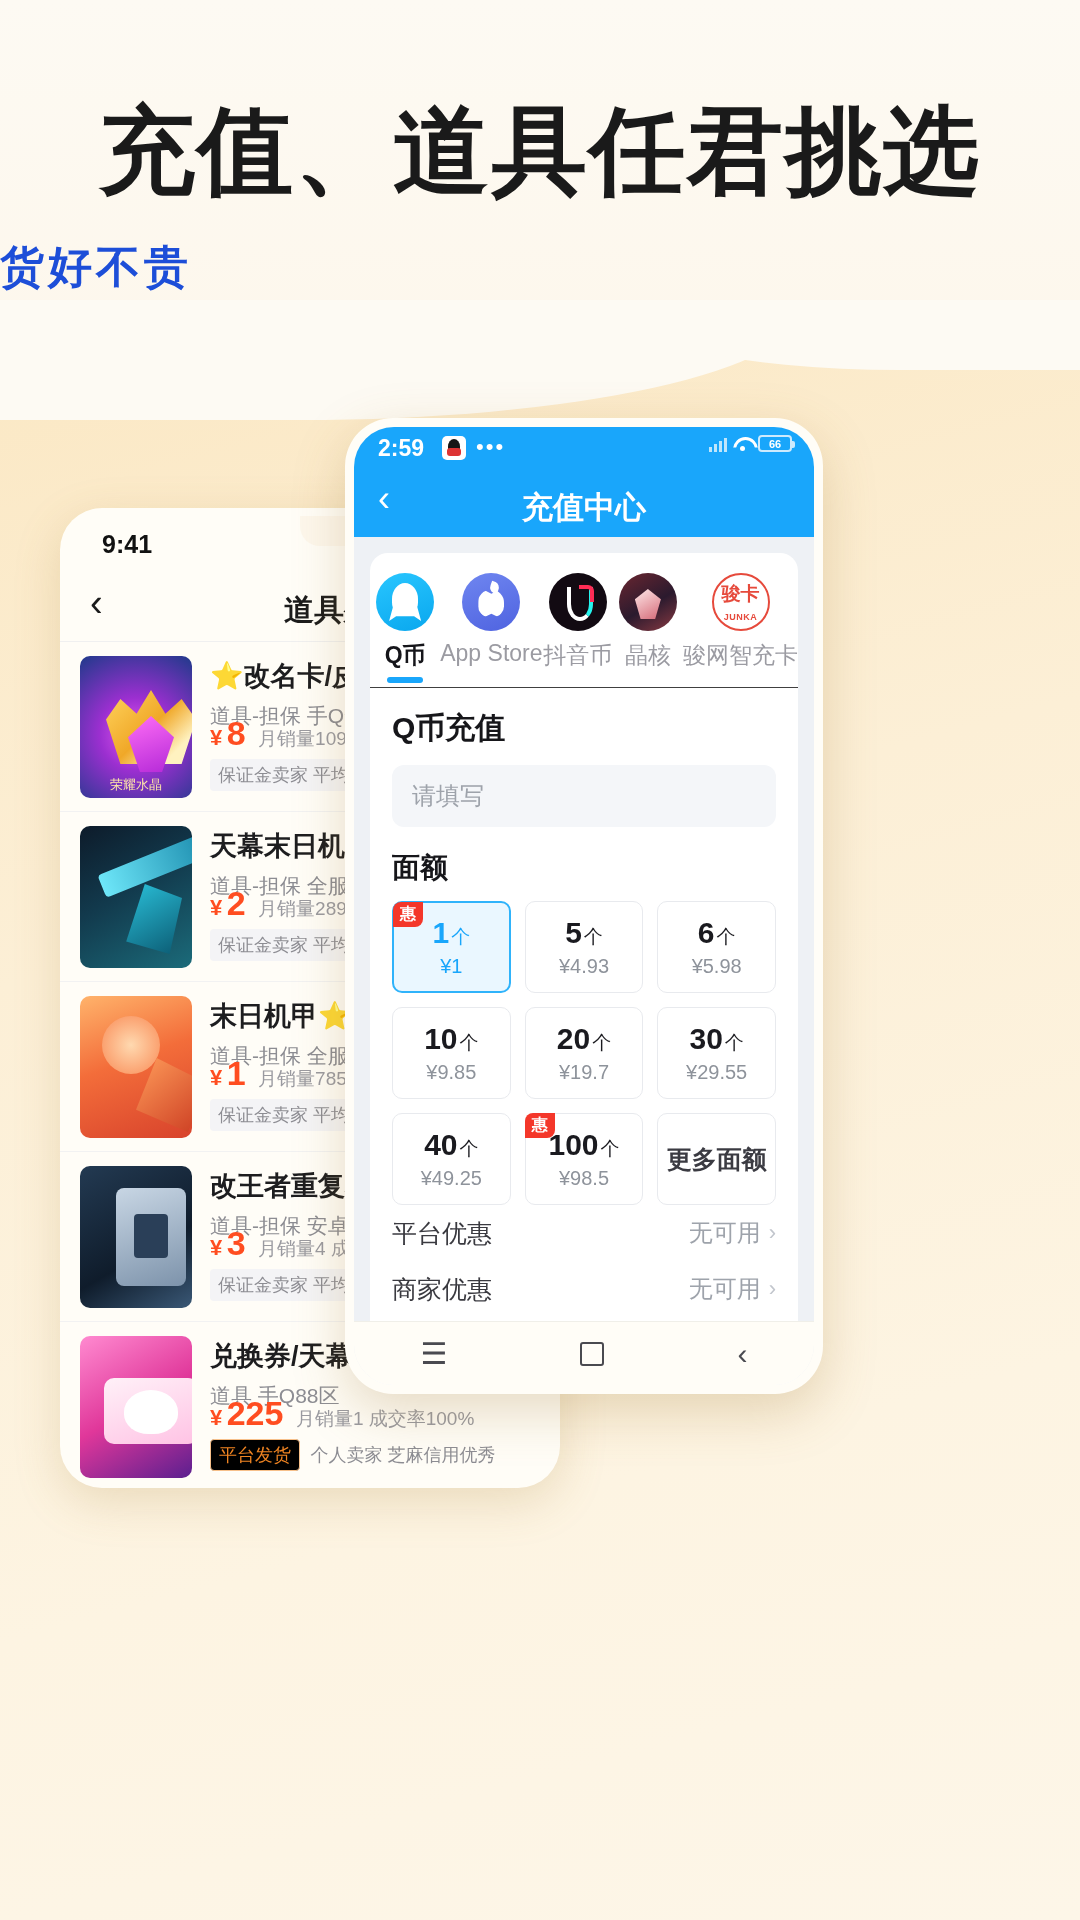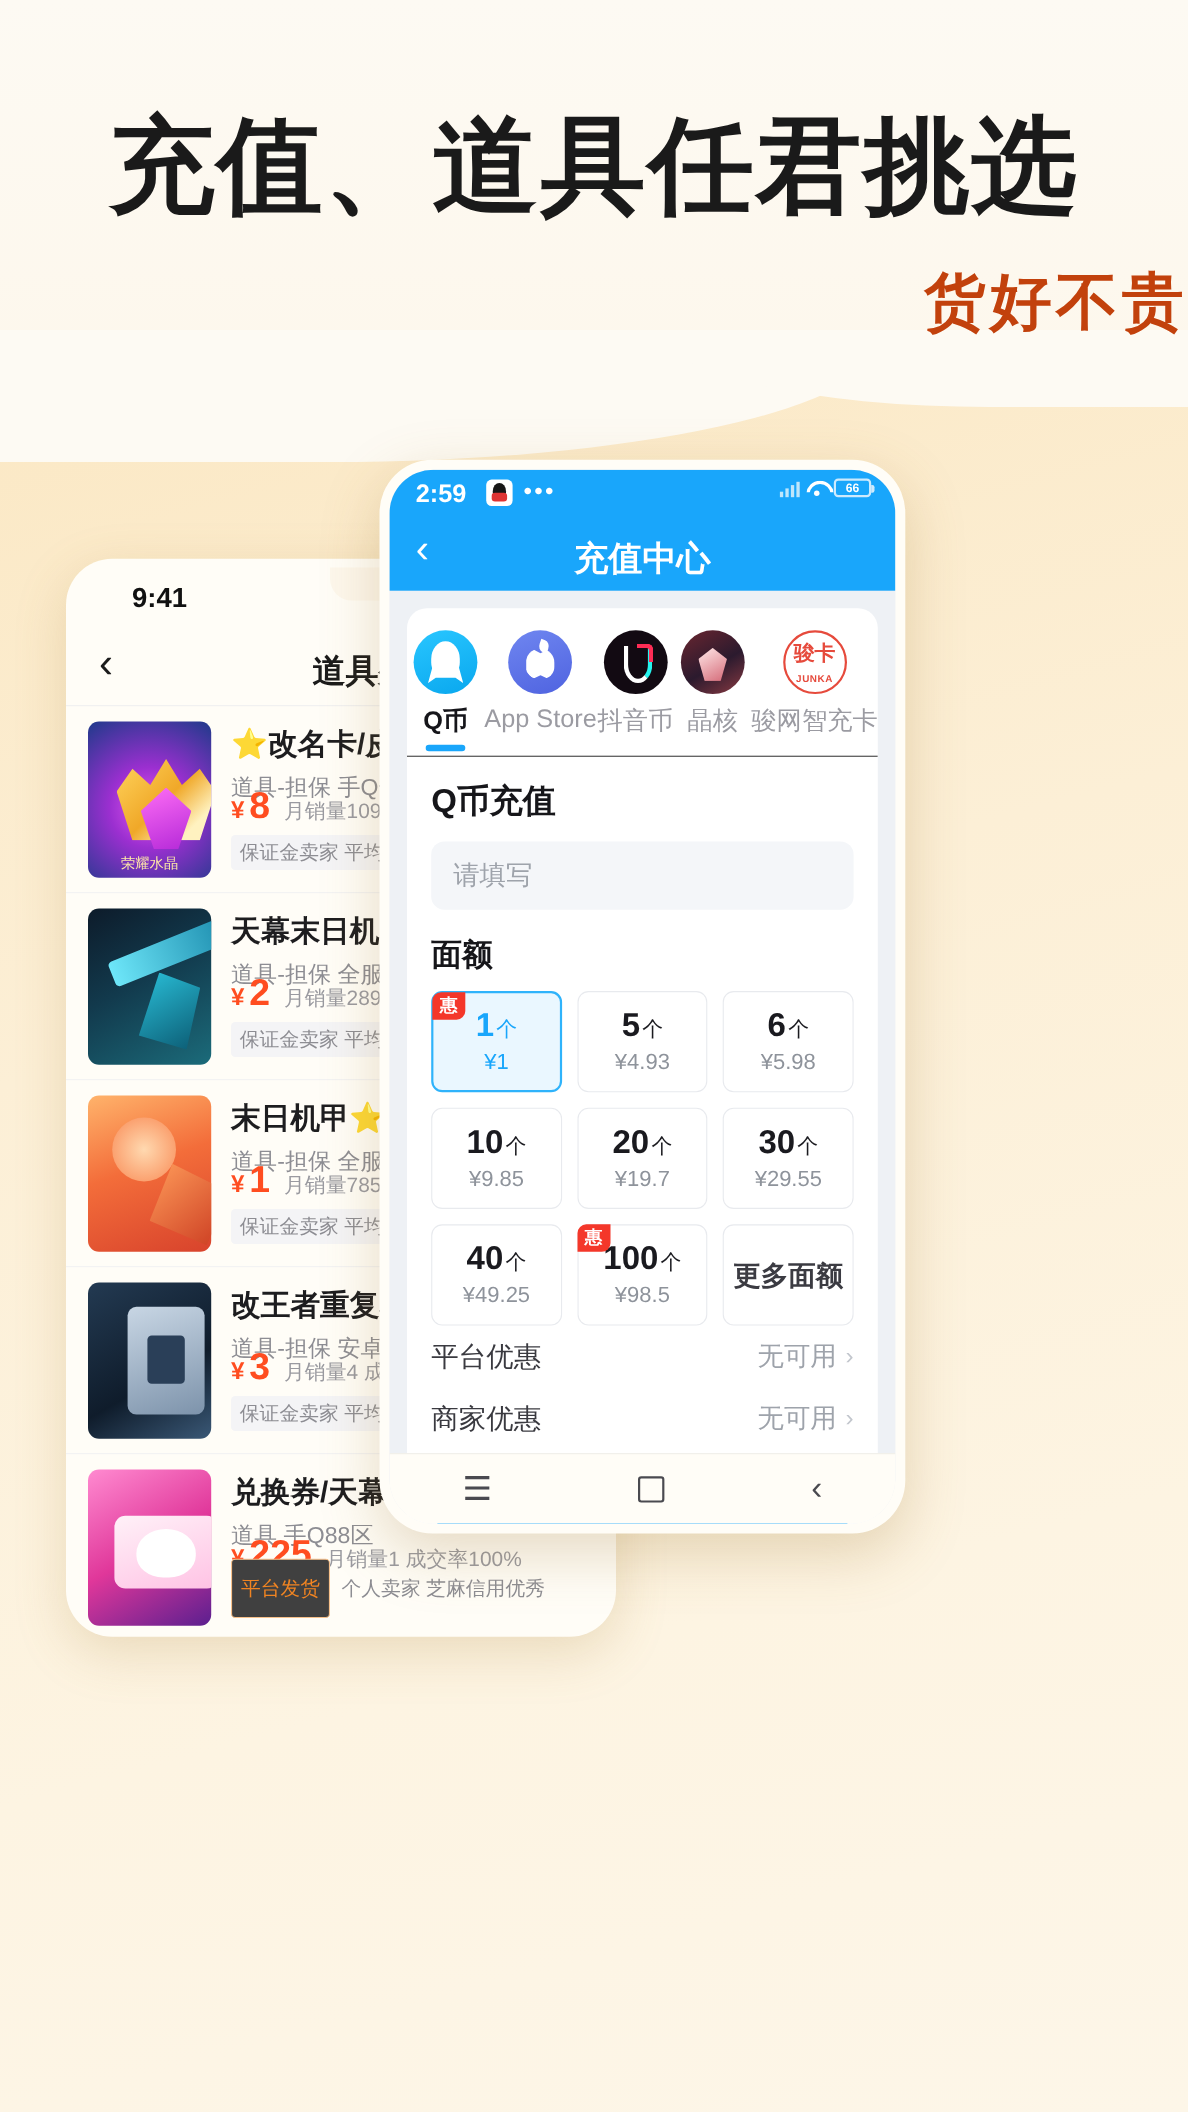--- a/index.html
+++ b/index.html
@@ -27,37 +27,37 @@
   }
   
   .headline {
     position:absolute; left:0; top:103px; width:1080px;
     text-align:center; font-size:96px; font-weight:900; color:#1a1a1a;
     letter-spacing:2px; line-height:1.0;
     font-family:"DejaVu Sans","Liberation Sans",sans-serif;
   }
   .subhead {
     position:absolute; left:0; top:238px; width:1080px;
-    text-align:right; font-size:56px; font-weight:700; color:#c2410c;
+    text-align:left; font-size:44px; font-weight:700; color:#1d4ed8;
     letter-spacing:4px;
   }
   
   .phoneL {
     position:absolute; left:60px; top:508px; width:500px; height:980px;
     background:#fffdf7; border-radius:42px;
     box-shadow:0 14px 46px rgba(170,130,60,.22);
     overflow:hidden;
   }
   .phoneL-notch {
     position:absolute; left:240px; top:8px; width:150px; height:30px;
     background:#fdf7ec; border-radius:0 0 20px 20px;
   }
   .lstatus { height:68px; position:relative; }
   .lstatus .time {
-    position:absolute; left:42px; top:22px; font-size:25px; font-weight:700; color:#111;margin-left:18px;
+    position:absolute; left:42px; top:22px; font-size:25px; font-weight:700; color:#111;
   }
   .lnav {
     height:66px; position:relative; border-bottom:1px solid #f0f0f0;
   }
   .lnav .back {
     position:absolute; left:30px; top:8px; font-size:38px; color:#1b1b1b;
     font-weight:300; line-height:1;
   }
   .lnav .title {
     position:absolute; left:0; top:14px; width:500px; text-align:center;
@@ -113,21 +113,21 @@
   .lbody .cny { font-size:22px; color:#ff4d20; font-weight:700; }
   .lbody .price { font-size:34px; color:#ff4d20; font-weight:800; }
   .lbody .sales { font-size:19px; color:#9a9aa0; margin-left:8px; }
   .lbody .tagrow { position:absolute; left:18px; bottom:6px; white-space:nowrap; }
   .tag-guar {
     display:inline-block; font-size:18px; color:#8d8d93;
     background:#f4f4f6; padding:4px 8px; border-radius:4px;
   }
   .tag-plat {
     display:inline-block; font-size:18px; color:#f08422;
-    border:1px solid #f7c08a; background:#404040; padding:14px 8px; border-radius:4px;
+    border:1px solid #f7c08a; background:#000000; padding:3px 8px; border-radius:4px;
   }
   .tag-plain { display:inline-block; font-size:18px; color:#8d8d93; margin-left:6px; }
   
   .phoneR {
     position:absolute; left:345px; top:418px; width:478px; height:976px;
     background:#fffdf7; border-radius:48px; padding:9px;
     box-shadow:0 18px 52px rgba(160,120,50,.26);
   }
   .screenR {
     width:100%; height:100%; border-radius:40px; overflow:hidden;

